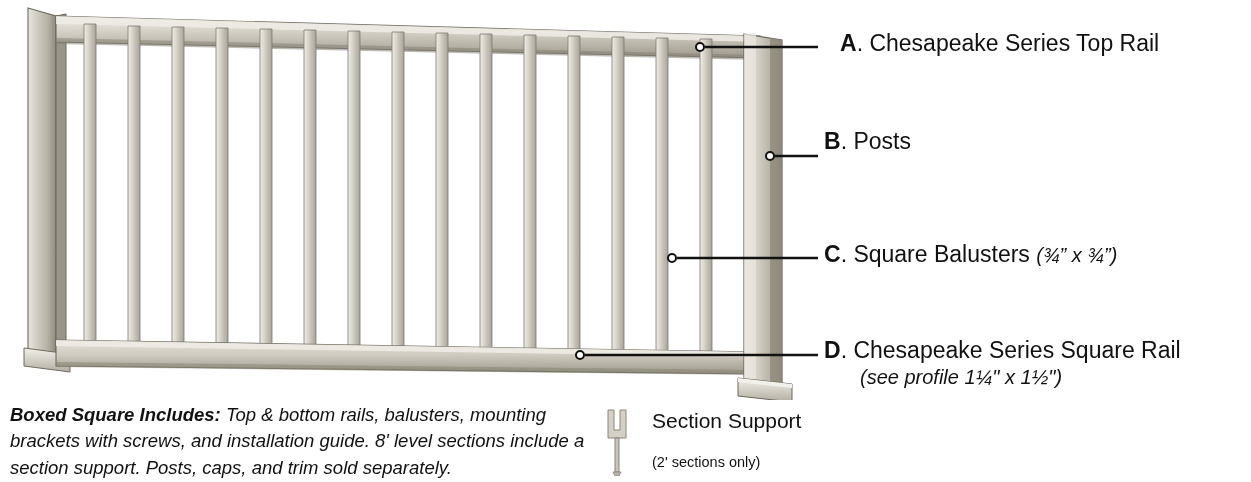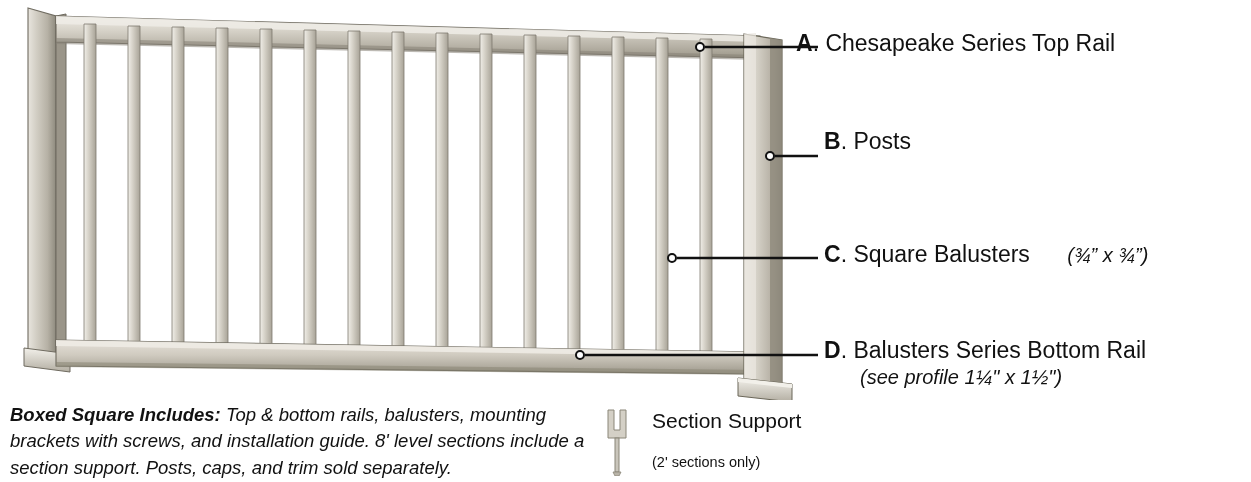--- a/index.html
+++ b/index.html
@@ -43,24 +43,23 @@
   .callout-sub {
     display: block;
     font-style: italic;
     font-size: 20px;
     margin-top: 2px;
     color: #111;
   }
   .callout-inline-italic {
     font-style: italic;
     font-size: 20px;
-    margin-left: 31px;
-  }
-
-  #callout-a { left: 796px; top: 30px; }
+  }
+
+  #callout-a { left: 840px; top: 30px; }
   #callout-a .callout-sub { margin-left: 36px; }
   #callout-b { left: 824px; top: 128px; }
   #callout-c { left: 824px; top: 241px; }
   #callout-d { left: 824px; top: 337px; }
   #callout-d .callout-sub { margin-left: 36px; }
 
   
   #boxed-section-note {
     position: absolute;
     left: 10px;
@@ -221,21 +220,21 @@
 </div>
 
 <div class="callout" id="callout-c">
   <div class="callout-text">
     <span class="letter">C</span><span>. Square Balusters </span><span class="callout-inline-italic">(¾” x ¾”)</span>
   </div>
 </div>
 
 <div class="callout" id="callout-d">
   <div class="callout-text">
-    <span class="letter">D</span><span>. Balusters Series Bottom Rail</span>
+    <span class="letter">D</span><span>. Chesapeake Series Square Rail</span>
     <span class="callout-sub">(see profile 1¼" x 1½")</span>
   </div>
 </div>
 
 <div id="boxed-section-note"><b>Boxed Square Includes:</b><span> Top &amp; bottom rails, balusters, mounting brackets with screws, and installation guide. 8' level sections include a section support. Posts, caps, and trim sold separately.</span></div>
 
 <div id="section-support-group">
   <svg id="section-support-icon" viewBox="0 0 48 68">
     <polygon points="8,2 14,2 14,22 20,22 20,2 26,2 26,30 8,30" fill="#d7d3c9" stroke="#8c8madd" stroke-width="0"></polygon>
     <polygon points="8,2 14,2 14,22 20,22 20,2 26,2 26,30 8,30" fill="#d4d0c6" stroke="#8a8679" stroke-width="1"></polygon>

